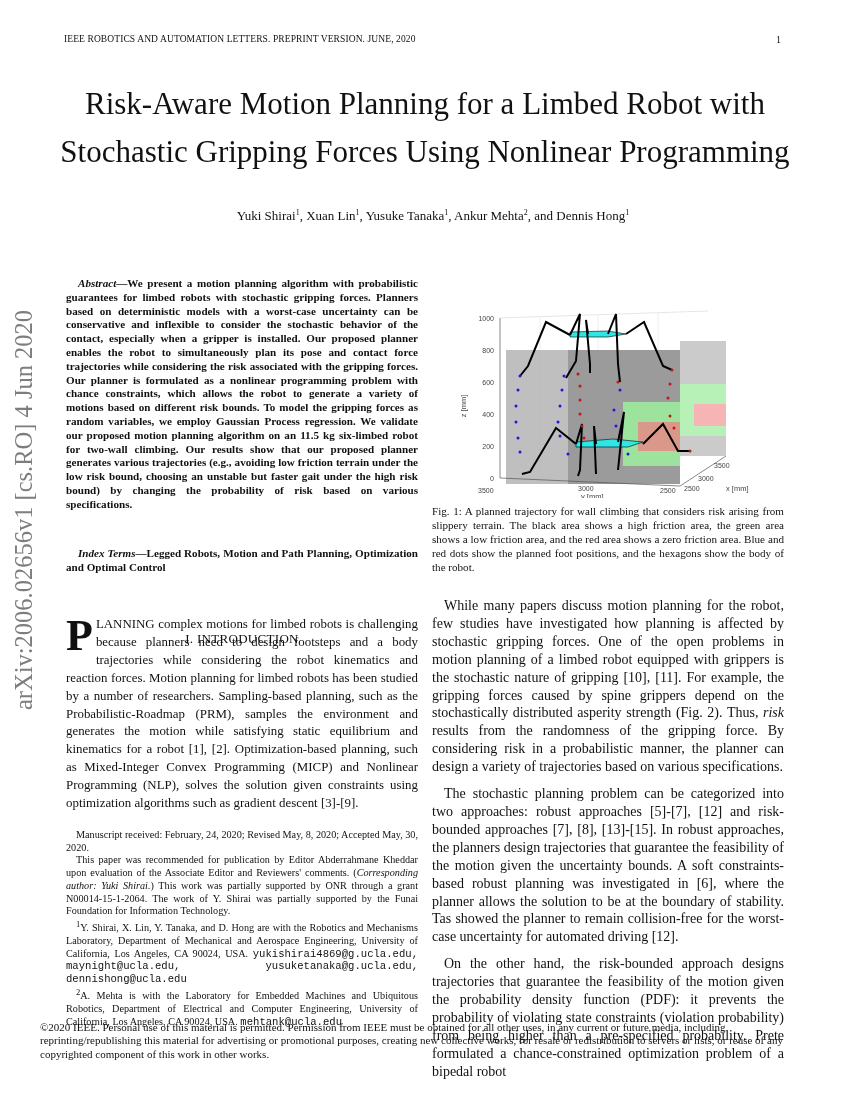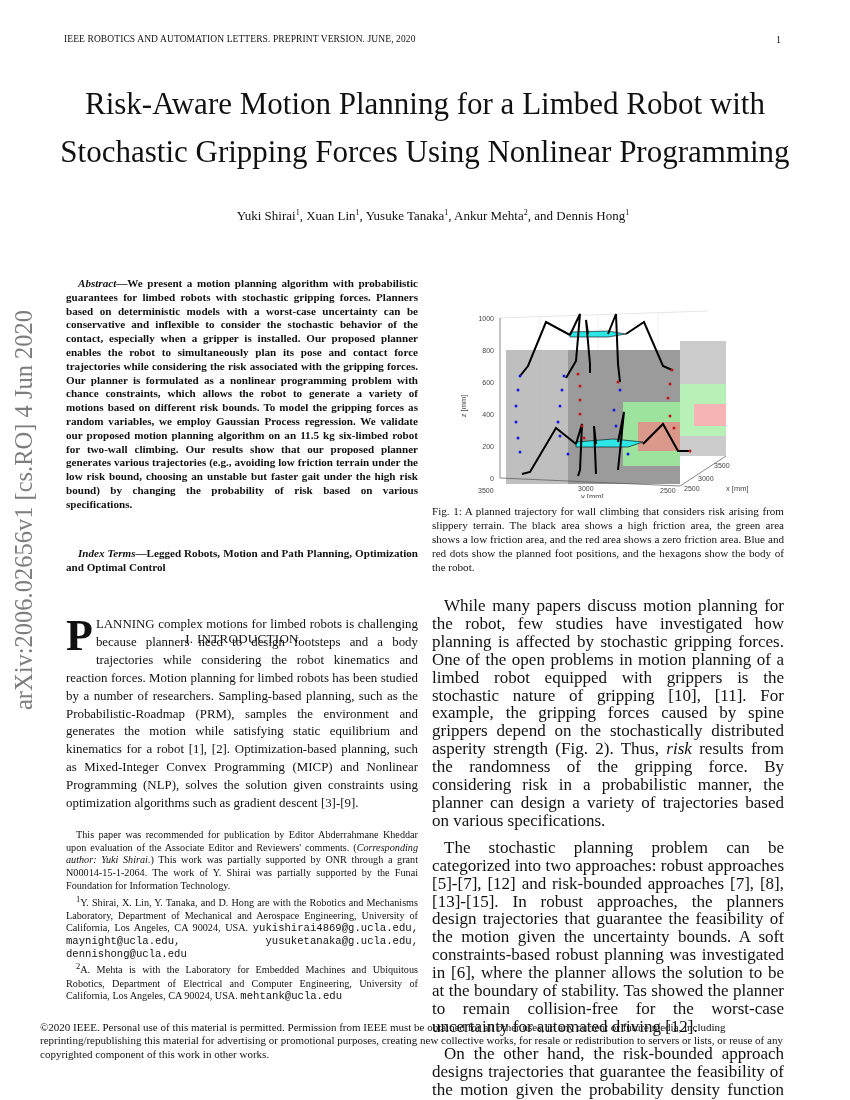--- a/index.html
+++ b/index.html
@@ -22,21 +22,21 @@
   .index em { font-style:italic; }
   .section { top:631px; font-size:13px; text-align:center; letter-spacing:0.3px; }
   .intro { top:616px; font-size:12.9px; line-height:17.9px; }
   .dropcap { float:left; font-size:44px; line-height:36px; font-weight:bold; margin:2px 3px 0 0; }
   .footnotes { top:829px; font-size:10.2px; line-height:12.7px; text-align:justify; }
   .footnotes p { margin:0; text-indent:10px; }
   .mono { font-family:"Liberation Mono","DejaVu Sans Mono",monospace; font-size:10.6px; }
   .copyright { left:40px; top:1021px; width:770px; text-align:left; font-size:11px; line-height:13.3px; }
   .figure { left:458px; top:306px; width:330px; height:192px; }
   .caption { top:505px; font-size:11.1px; line-height:13.9px; text-align:justify; }
-  .para { font-size:17px; line-height:17.9px; text-indent:12px; margin:0 0 9px 0; }
+  .para { font-size:14px; line-height:17.9px; text-indent:12px; margin:0 0 9px 0; }
   .paras { top:597px; }
   svg text { font-family:"Liberation Sans","DejaVu Sans",sans-serif; }
 </style>
 </head>
 <body>
 
 <div class="abs running-head">IEEE ROBOTICS AND AUTOMATION LETTERS. PREPRINT VERSION. JUNE, 2020</div>
 <div class="abs page-number">1</div>
 <div class="abs arxiv-stamp">arXiv:2006.02656v1  [cs.RO]  4 Jun 2020</div>
 
@@ -48,20 +48,21 @@
 </div>
 <div class="abs left index">
   <em>Index Terms</em><span>—Legged Robots, Motion and Path Planning, Optimization and Optimal Control</span>
 </div>
 <div class="abs left section" style="text-transform:uppercase;">I. Introduction</div>
 <div class="abs left col intro">
   <span class="dropcap">P</span><span>LANNING</span><span> complex motions for limbed robots is challenging because planners need to design footsteps and a body trajectories while considering the robot kinematics and reaction forces. Motion planning for limbed robots has been studied by a number of researchers. Sampling-based planning, such as the Probabilistic-Roadmap (PRM), samples the environment and generates the motion while satisfying static equilibrium and kinematics for a robot [1], [2]. Optimization-based planning, such as Mixed-Integer Convex Programming (MICP) and Nonlinear Programming (NLP), solves the solution given constraints using optimization algorithms such as gradient descent [3]-[9].</span>
 </div>
 
 <div class="abs left footnotes">
+  <p>Manuscript received: February, 24, 2020; Revised May, 8, 2020; Accepted May, 30, 2020.</p>
   <p><span>This paper was recommended for publication by Editor Abderrahmane Kheddar upon evaluation of the Associate Editor and Reviewers' comments. (</span><em>Corresponding author: Yuki Shirai.</em><span>) This work was partially supported by ONR through a grant N00014-15-1-2064. The work of Y. Shirai was partially supported by the Funai Foundation for Information Technology.</span></p>
   <p><sup>1</sup><span>Y. Shirai, X. Lin, Y. Tanaka, and D. Hong are with the Robotics and Mechanisms Laboratory, Department of Mechanical and Aerospace Engineering, University of California, Los Angeles, CA 90024, USA. </span><span class="mono">yukishirai4869@g.ucla.edu, maynight@ucla.edu, yusuketanaka@g.ucla.edu, dennishong@ucla.edu</span></p>
   <p><sup>2</sup><span>A. Mehta is with the Laboratory for Embedded Machines and Ubiquitous Robotics, Department of Electrical and Computer Engineering, University of California, Los Angeles, CA 90024, USA. </span><span class="mono">mehtank@ucla.edu</span></p>
 </div>
 
 <div class="abs figure">
   <svg width="330" height="192" viewBox="0 0 330 192">
 
     <line x1="42" y1="12" x2="250" y2="5" stroke="#e6e6e6"></line>
     <line x1="82" y1="10" x2="82" y2="168" stroke="#eeeeee"></line>

